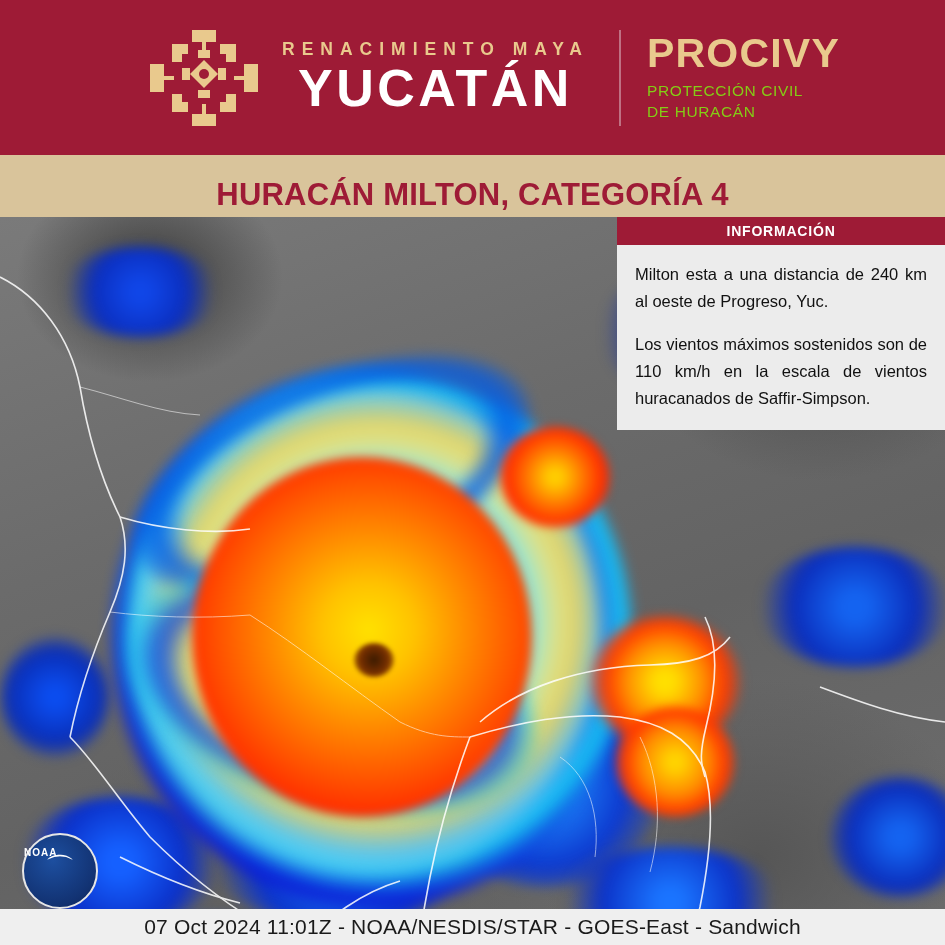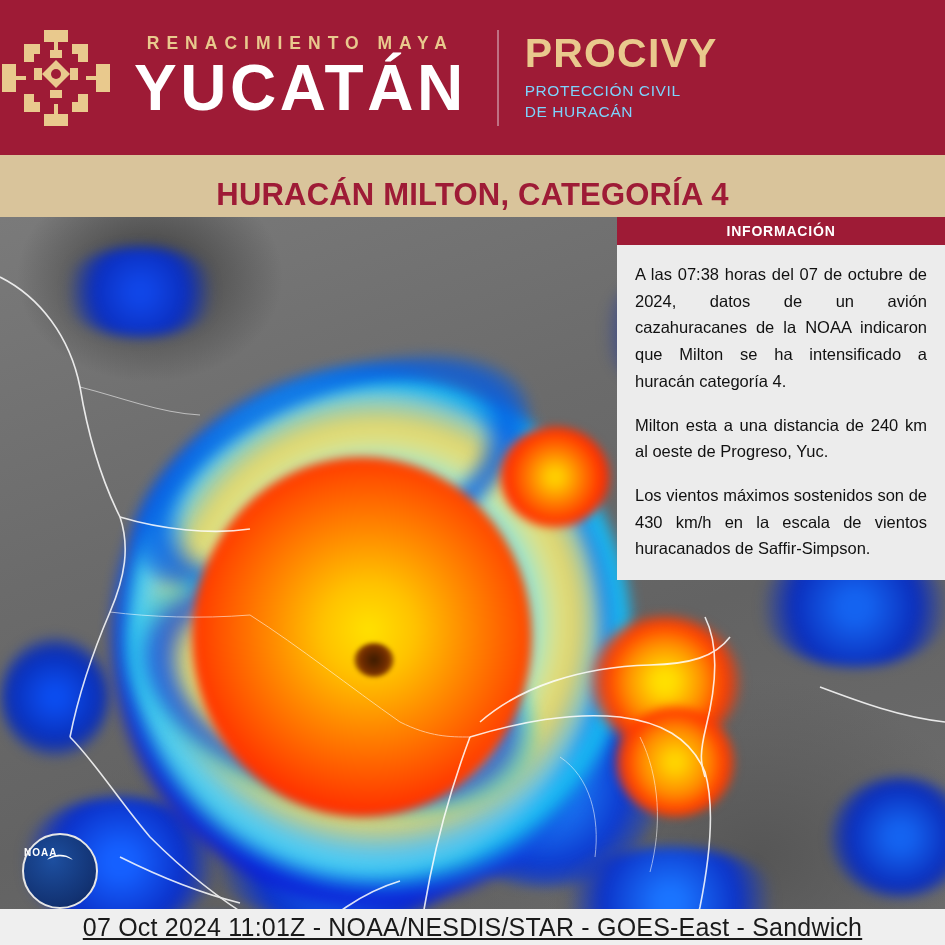--- a/index.html
+++ b/index.html
@@ -13,40 +13,41 @@
 
   
   .header {
     position: absolute; top: 0; left: 0;
     width: 945px; height: 155px;
     background: #9e1b36;
     display: flex; align-items: center;
   }
   .brand-left {
     display: flex; align-items: center;
+    padding-left: 148px;
   }
   .glyph {
     width: 112px; height: 100px;
     position: relative;
     flex: none;
     margin-right: 22px;
   }
   .glyph svg { display:block; }
   .yuc-block { display: flex; flex-direction: column; align-items: center; }
   .renac {
     color: #e9c98d;
     font-size: 17.5px;
     letter-spacing: 7px;
     font-weight: 600;
     margin-bottom: 2px;
     white-space: nowrap;
   }
   .yucatan {
     color: #ffffff;
-    font-size: 64px;
+    font-size: 52px;
     font-weight: 700;
     letter-spacing: 3.5px;
     line-height: 1.02;
     white-space: nowrap;
   }
   .gob {
     color: #e9c98d;
     font-size: 14.5px;
     letter-spacing: 3.6px;
     font-weight: 600;
@@ -62,21 +63,21 @@
   .brand-right { display: flex; flex-direction: column; justify-content: center; }
   .procivy {
     color: #e9c98d;
     font-size: 41px;
     font-weight: 800;
     letter-spacing: 1.2px;
     line-height: 1;
     text-align: right;
   }
   .procivy-sub {
-    color: #7dd3fc;
+    color: #84cc16;
     font-size: 15.5px;
     letter-spacing: .6px;
     line-height: 1.35;
     margin-top: 7px;
     font-weight: 500;
   }
 
   
   .title-band {
     position: absolute; top: 155px; left: 0;
@@ -202,25 +203,24 @@
     position: absolute; top: 12px; left: 0; width: 100%;
     text-align: left; color: #fff; font-size: 10px; letter-spacing: 1px; font-weight: 700;
   }
 
   
   .credit {
     position: absolute; left: 0; bottom: 0; width: 945px; height: 36px;
     background: #efefef;
     display: flex; align-items: center; justify-content: center;
     color: #1a1a1a;
-    font-size: 25px;
+    font-size: 21px;
     letter-spacing: .2px;
     white-space: nowrap;
     overflow: hidden;
-    text-decoration: underline;
   }
 
   
   .info {
     position: absolute; right: 0; top: 217px;
     width: 328px;
   }
   .info-head {
     background: #9e1b36;
     height: 28px;
@@ -344,19 +344,18 @@
       <div class="noaa-txt">NOAA</div>
       <div class="gull">⌒</div>
     </div>
 
     <div class="credit">07 Oct 2024 11:01Z - NOAA/NESDIS/STAR - GOES-East - Sandwich</div>
   </div>
 
   <div class="info">
     <div class="info-head">INFORMACIÓN</div>
     <div class="info-body">
-      <p>A las 07:38 horas del 07 de octubre de 2024, datos de un avión cazahuracanes de la NOAA indicaron que Milton se ha intensificado a huracán categoría 4.</p>
       <p>Milton esta a una distancia de 240 km al oeste de Progreso, Yuc.</p>
-      <p>Los vientos máximos sostenidos son de 430 km/h en la escala de vientos huracanados de Saffir-Simpson.</p>
+      <p>Los vientos máximos sostenidos son de 110 km/h en la escala de vientos huracanados de Saffir-Simpson.</p>
     </div>
   </div>
 
 </div>
 
 </body></html>

